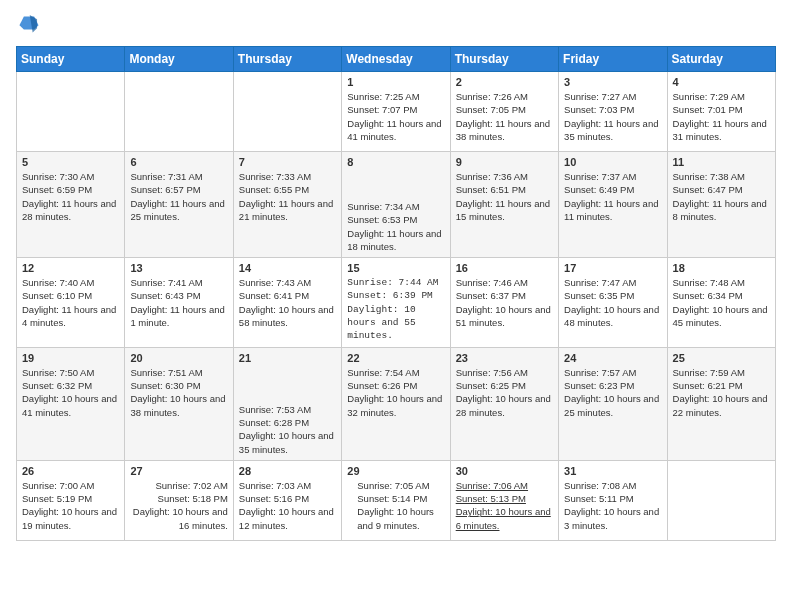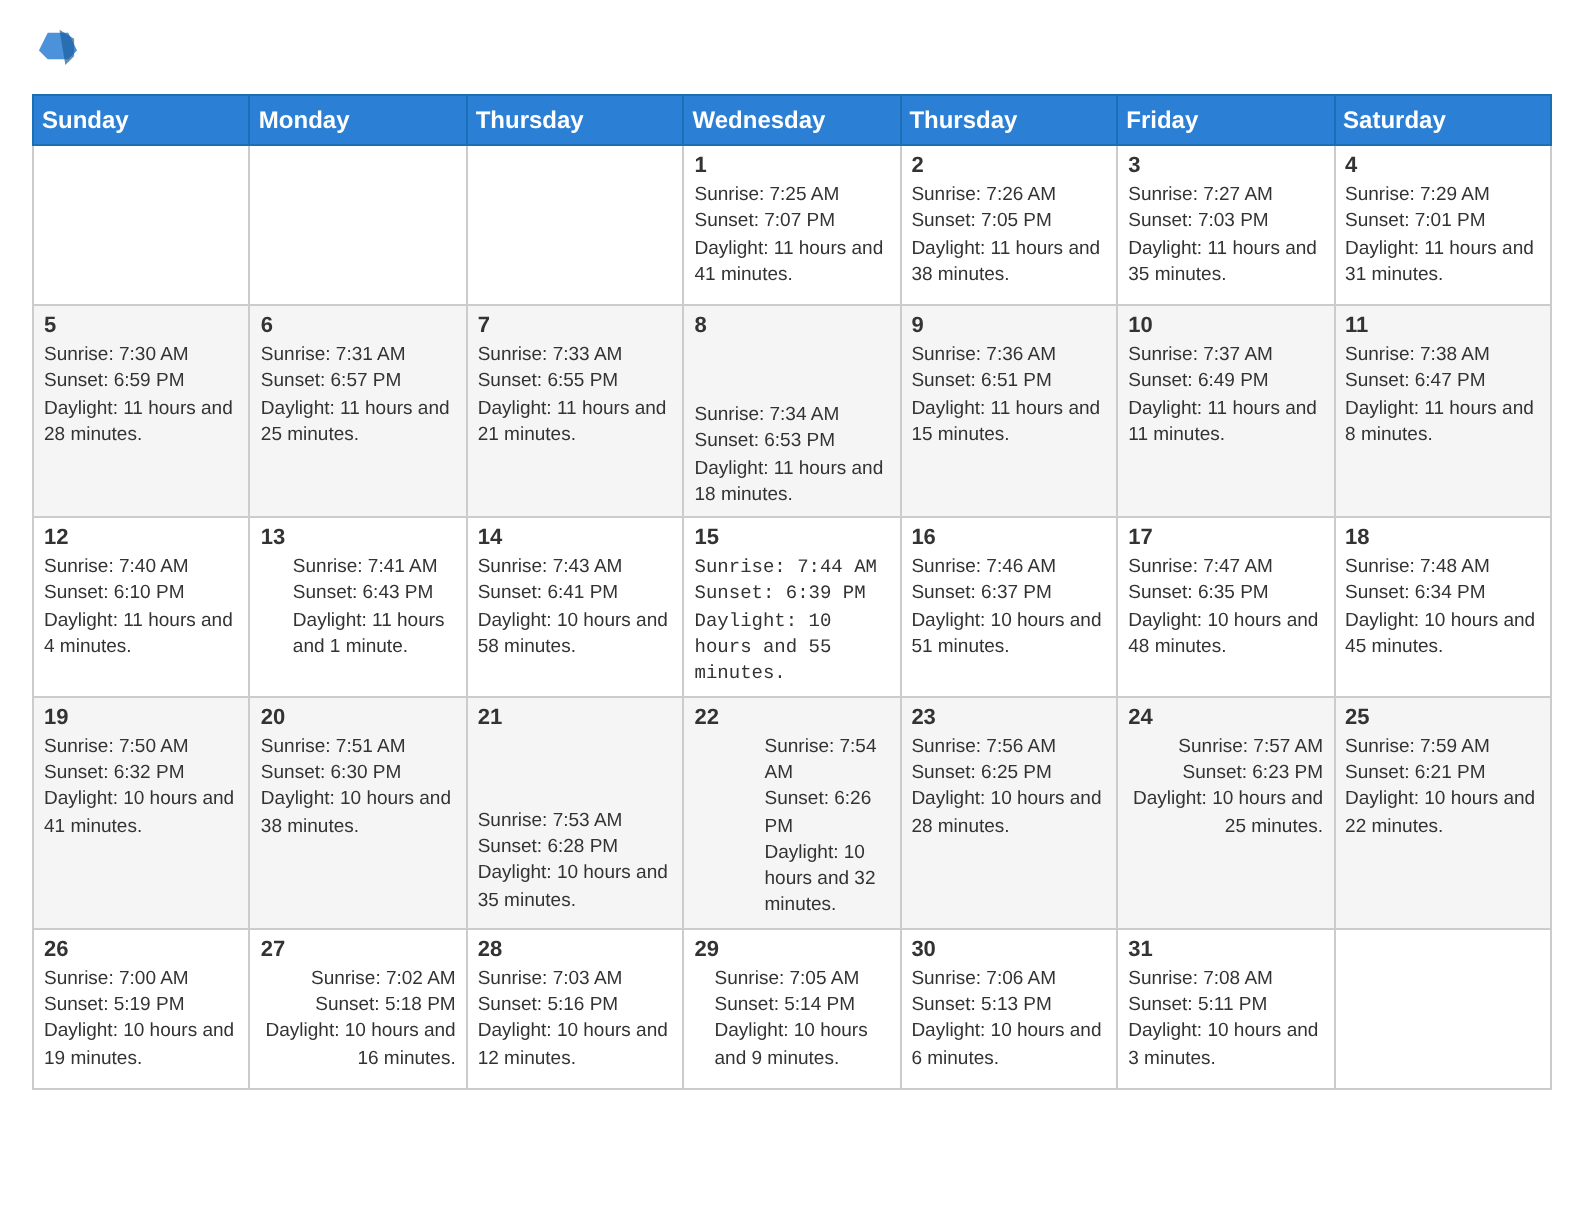--- a/index.html
+++ b/index.html
@@ -209,21 +209,21 @@
         </tr>
         <tr>
           <td>
             <div class="day-number">12</div>
             <div class="day-info" style="white-space: pre-line;">Sunrise: 7:40 AM
 Sunset: 6:10 PM
 Daylight: 11 hours and 4 minutes.</div>
           </td>
           <td>
             <div class="day-number">13</div>
-            <div class="day-info" style="white-space: pre-line; margin-left: 16px;">Sunrise: 7:41 AM
+            <div class="day-info" style="white-space: pre-line;">Sunrise: 7:41 AM
 Sunset: 6:43 PM
 Daylight: 11 hours and 1 minute.</div>
           </td>
           <td>
             <div class="day-number">14</div>
             <div class="day-info" style="white-space: pre-line;">Sunrise: 7:43 AM
 Sunset: 6:41 PM
 Daylight: 10 hours and 58 minutes.</div>
           </td>
           <td>
@@ -265,33 +265,33 @@
 Daylight: 10 hours and 38 minutes.</div>
           </td>
           <td>
             <div class="day-number">21</div>
             <div class="day-info" style="white-space: pre-line; margin-top: 39px;">Sunrise: 7:53 AM
 Sunset: 6:28 PM
 Daylight: 10 hours and 35 minutes.</div>
           </td>
           <td>
             <div class="day-number">22</div>
-            <div class="day-info" style="white-space: pre-line; margin-left: 35px;">Sunrise: 7:54 AM
+            <div class="day-info" style="white-space: pre-line;">Sunrise: 7:54 AM
 Sunset: 6:26 PM
 Daylight: 10 hours and 32 minutes.</div>
           </td>
           <td>
             <div class="day-number">23</div>
             <div class="day-info" style="white-space: pre-line;">Sunrise: 7:56 AM
 Sunset: 6:25 PM
 Daylight: 10 hours and 28 minutes.</div>
           </td>
           <td>
             <div class="day-number">24</div>
-            <div class="day-info" style="white-space: pre-line; text-align: right;">Sunrise: 7:57 AM
+            <div class="day-info" style="white-space: pre-line;">Sunrise: 7:57 AM
 Sunset: 6:23 PM
 Daylight: 10 hours and 25 minutes.</div>
           </td>
           <td>
             <div class="day-number">25</div>
             <div class="day-info" style="white-space: pre-line;">Sunrise: 7:59 AM
 Sunset: 6:21 PM
 Daylight: 10 hours and 22 minutes.</div>
           </td>
         </tr>
@@ -315,21 +315,21 @@
 Daylight: 10 hours and 12 minutes.</div>
           </td>
           <td>
             <div class="day-number">29</div>
             <div class="day-info" style="white-space: pre-line; margin-left: 10px;">Sunrise: 7:05 AM
 Sunset: 5:14 PM
 Daylight: 10 hours and 9 minutes.</div>
           </td>
           <td>
             <div class="day-number">30</div>
-            <div class="day-info" style="white-space: pre-line;">Sunrise: 7:06 AM
+            <div class="day-info" style="white-space: pre-line; text-decoration: underline;">Sunrise: 7:06 AM
 Sunset: 5:13 PM
 Daylight: 10 hours and 6 minutes.</div>
           </td>
           <td>
             <div class="day-number">31</div>
             <div class="day-info" style="white-space: pre-line;">Sunrise: 7:08 AM
 Sunset: 5:11 PM
 Daylight: 10 hours and 3 minutes.</div>
           </td>
           <td class="empty-cell"></td>

